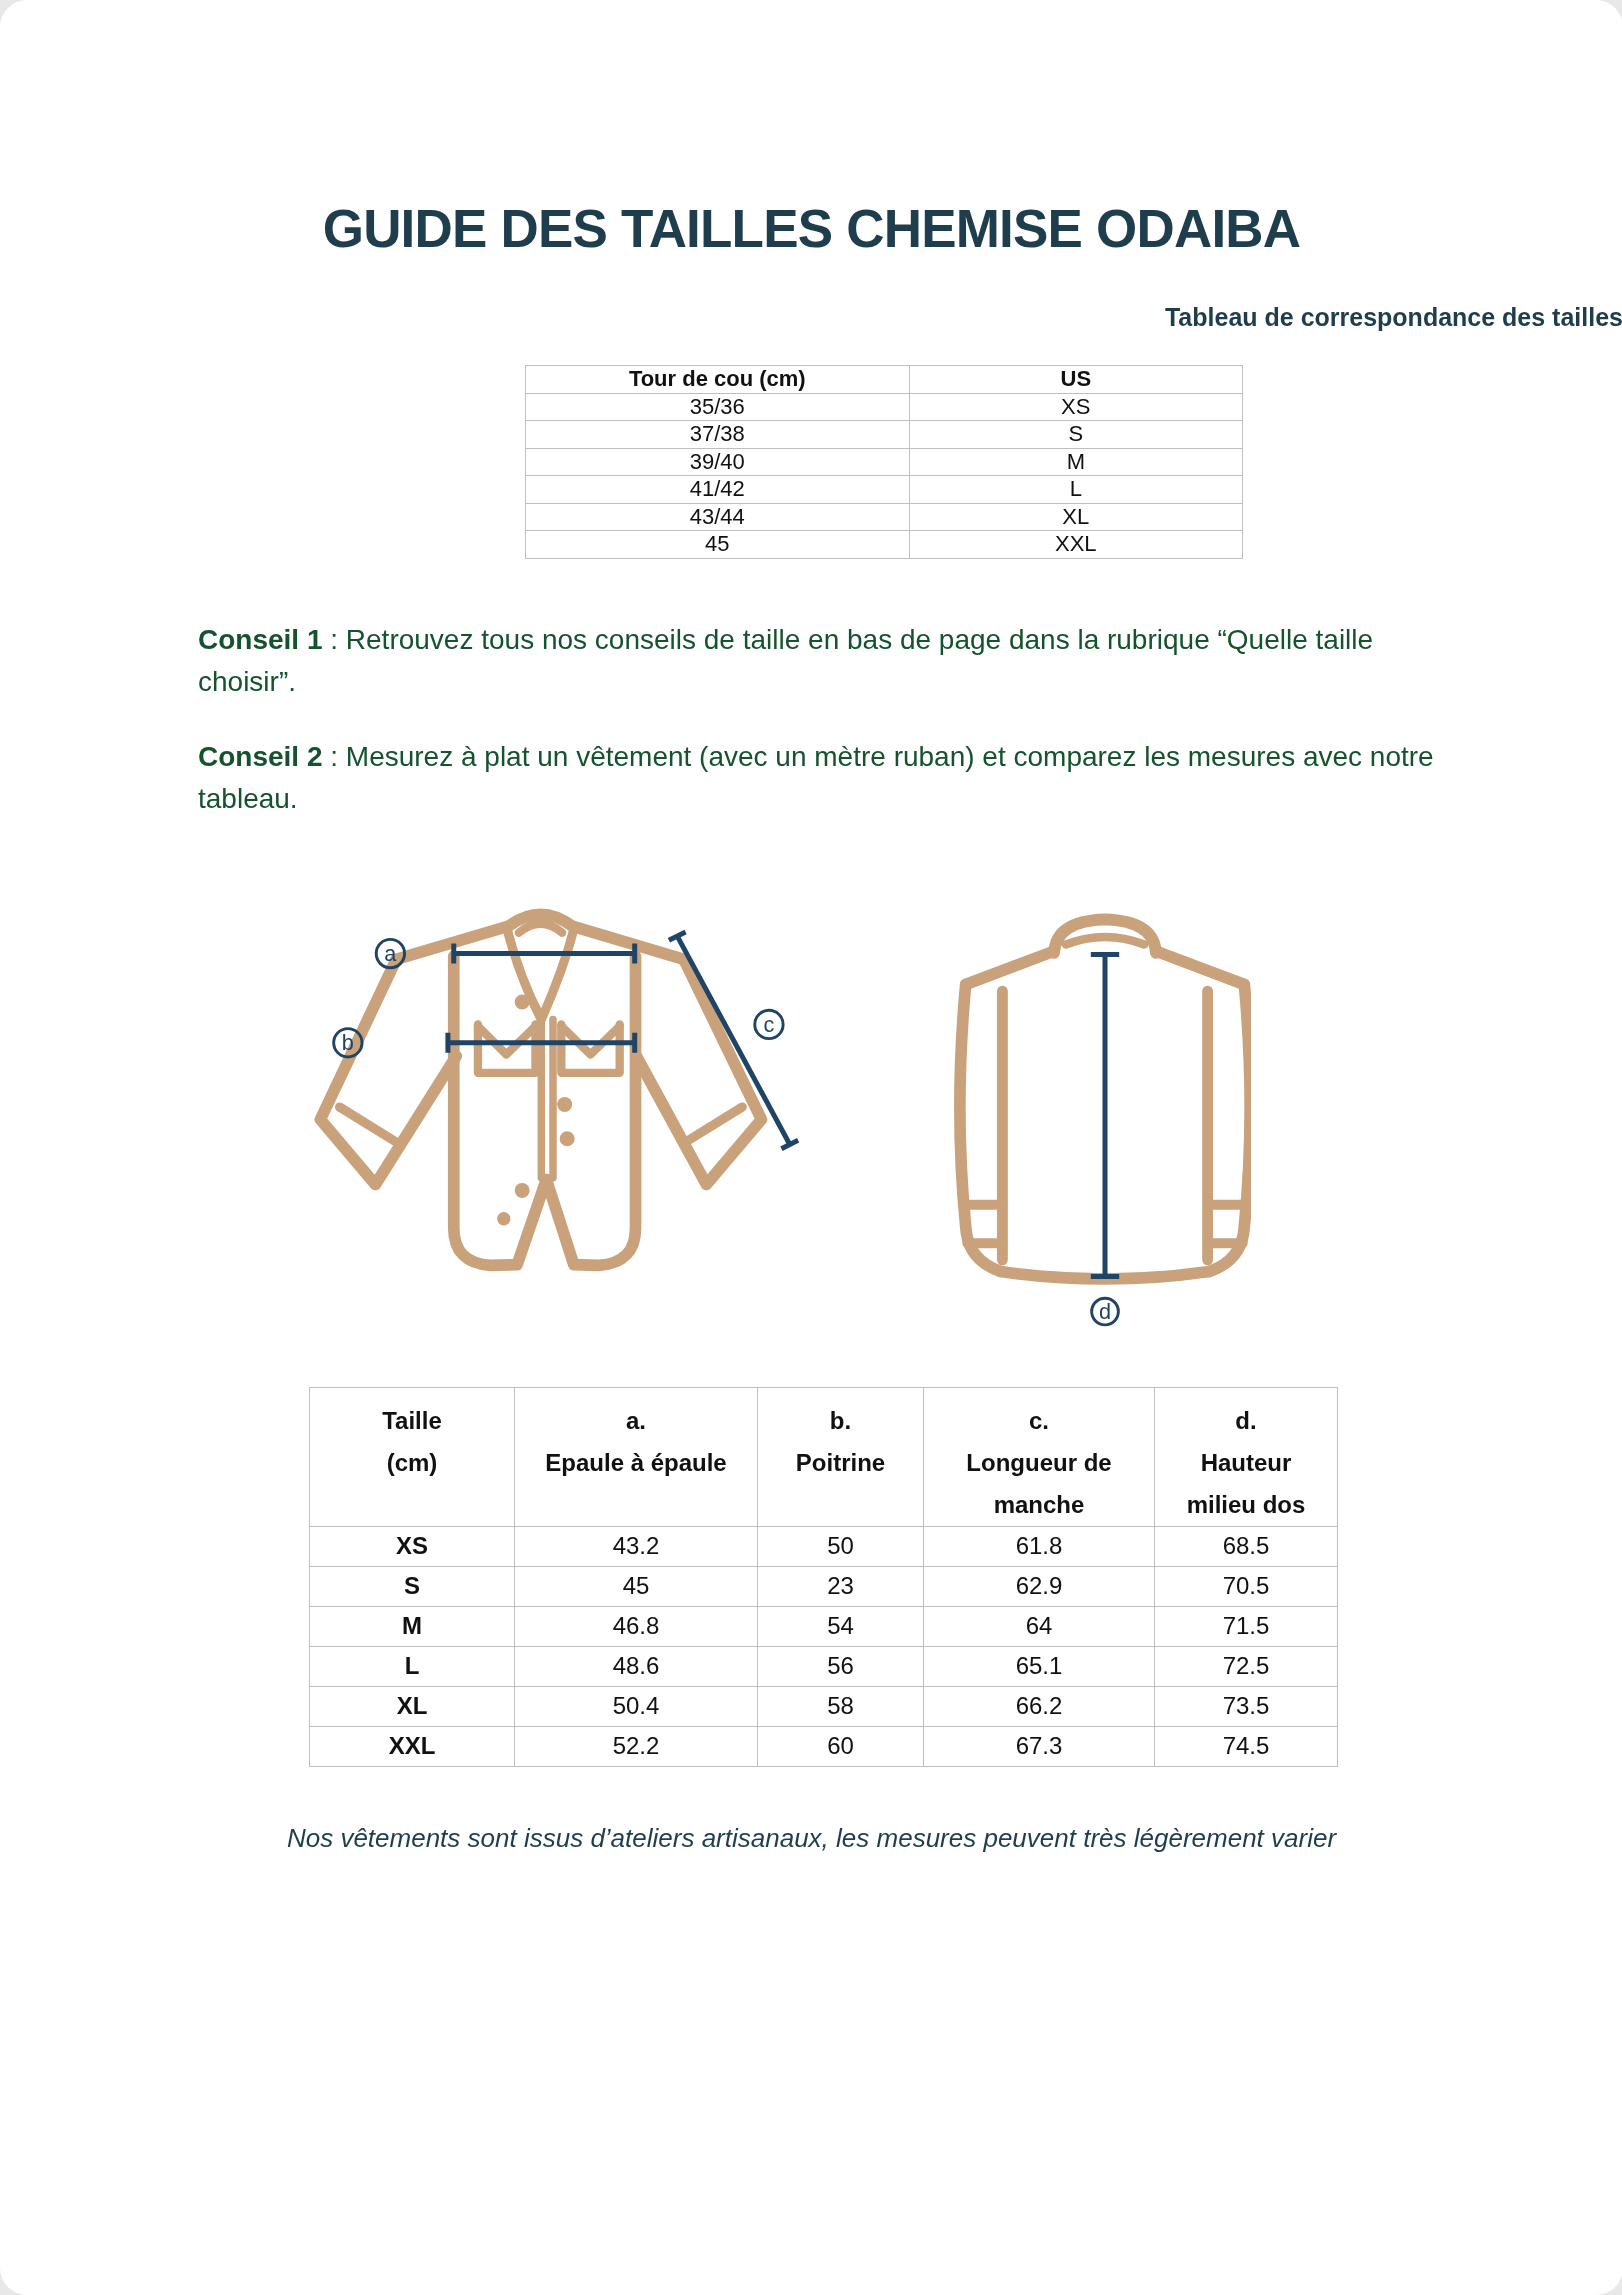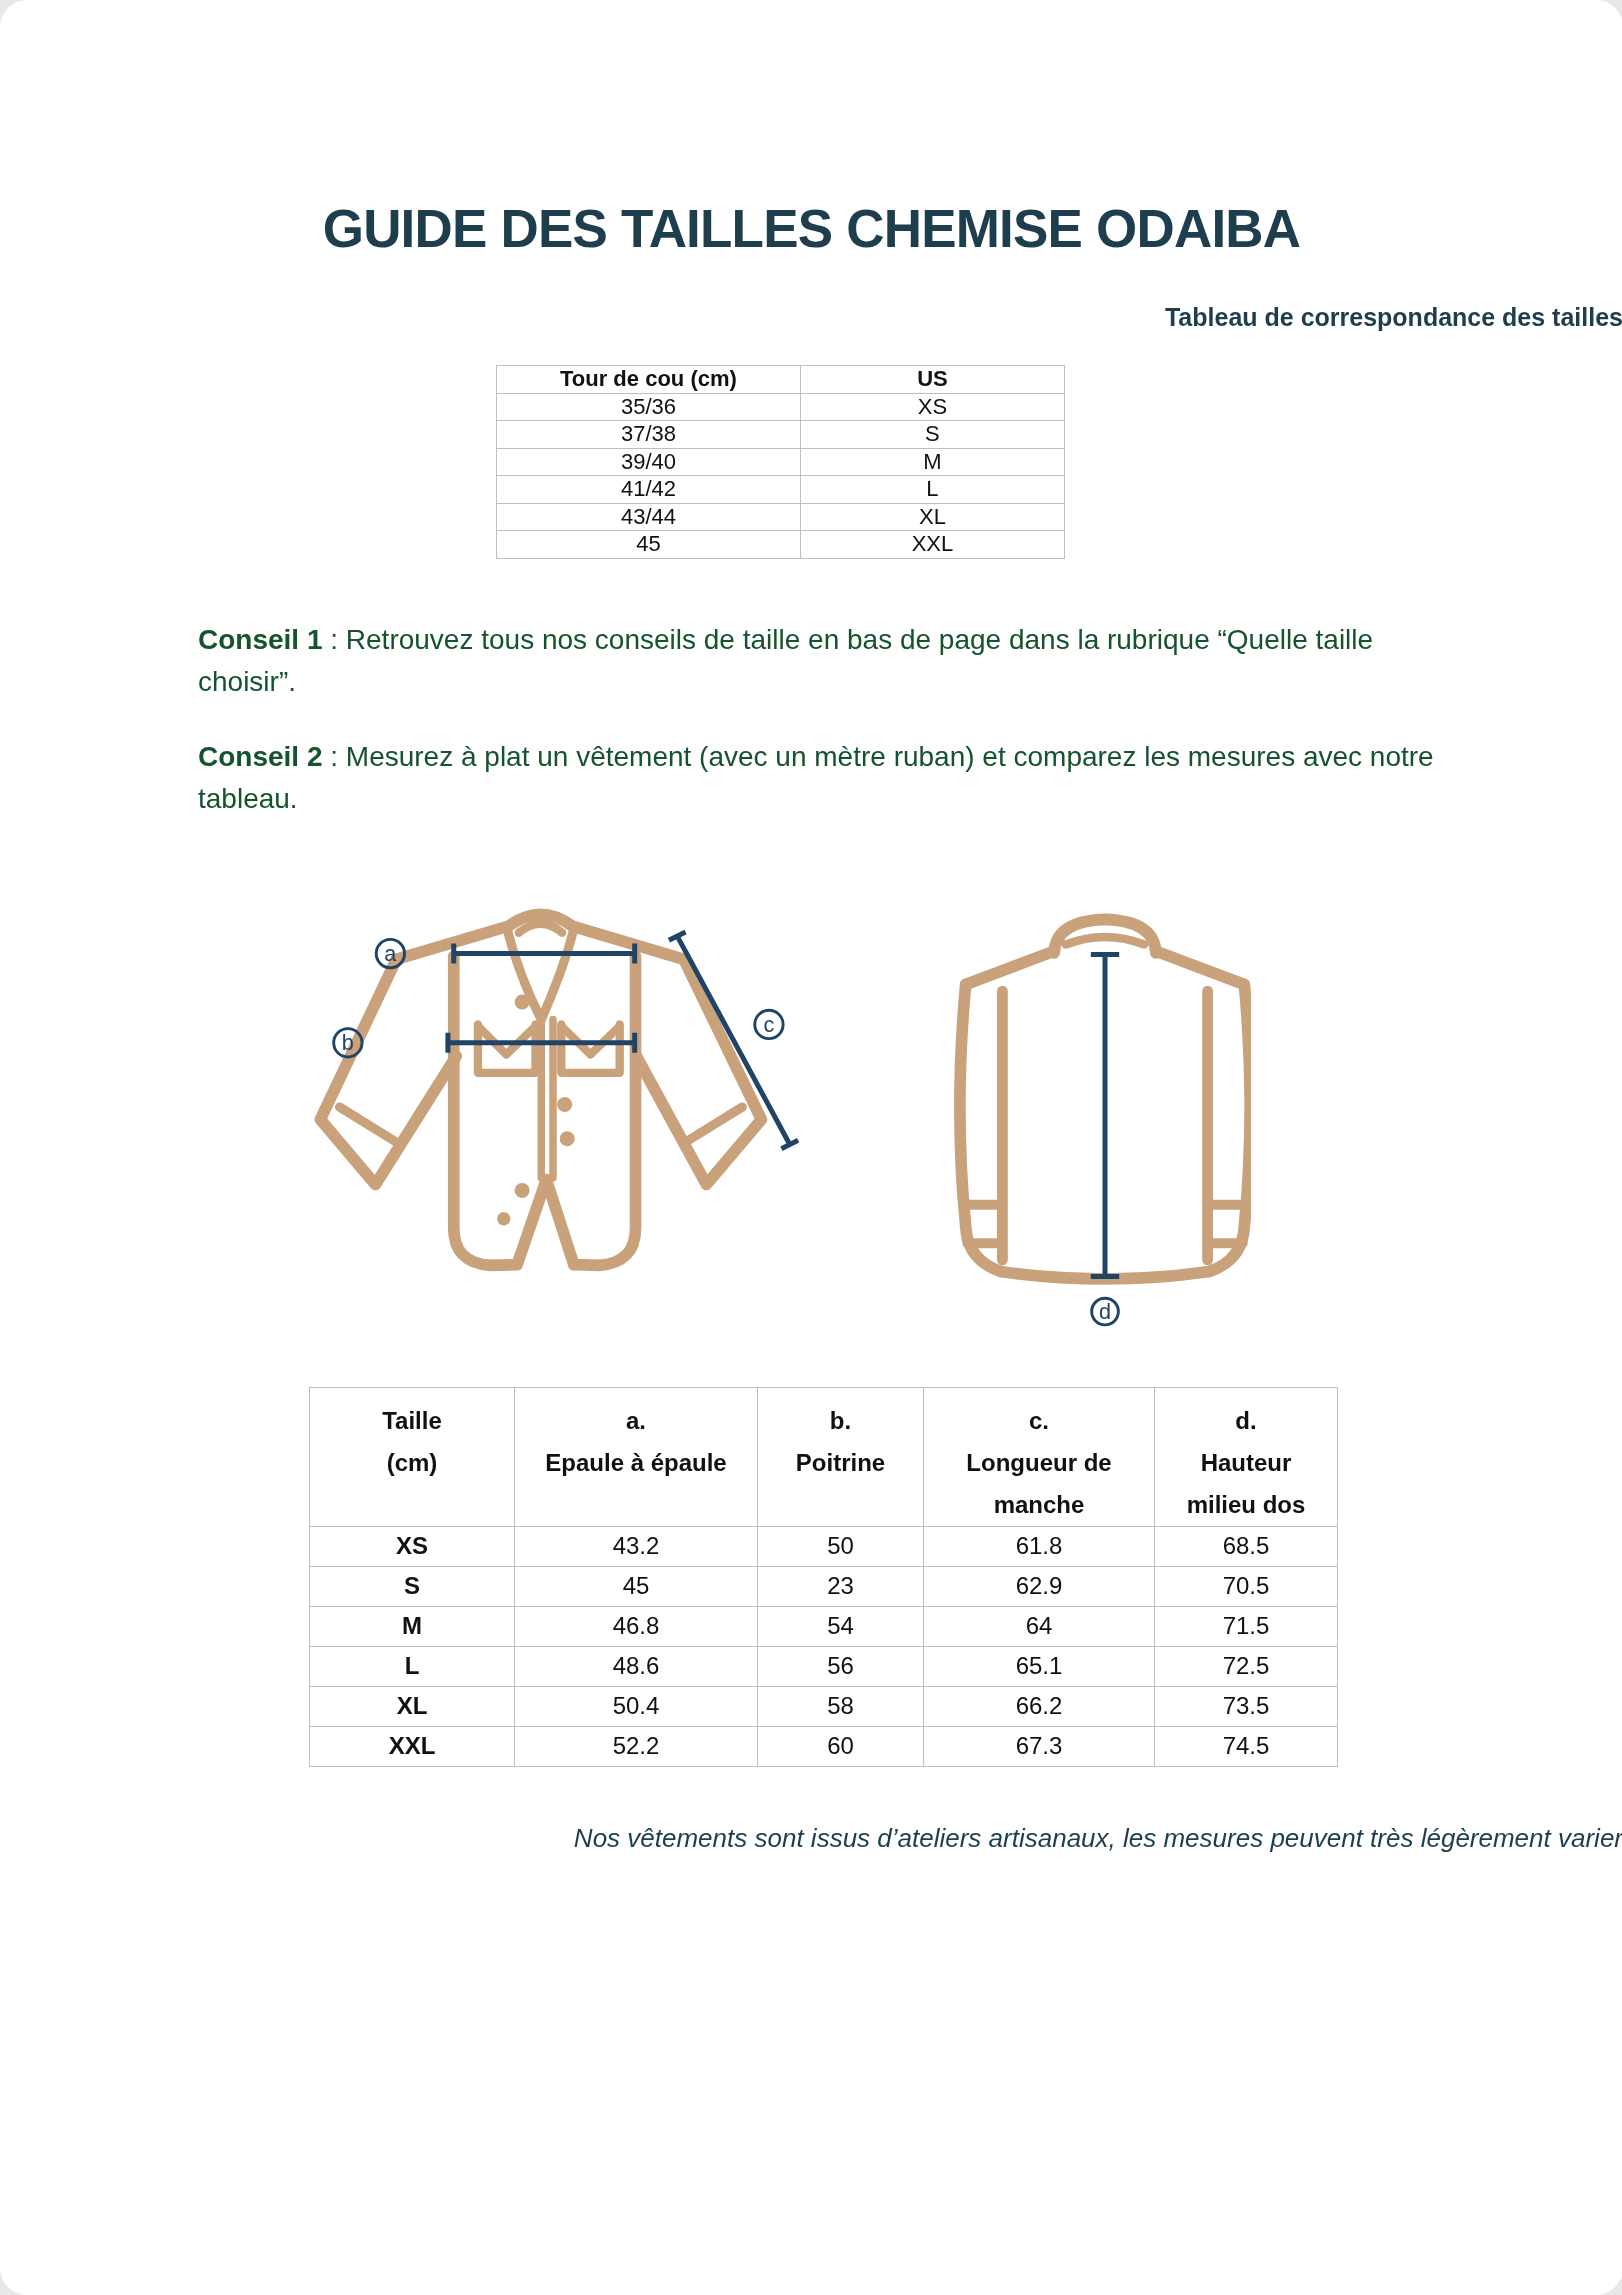--- a/index.html
+++ b/index.html
@@ -17,41 +17,41 @@
   .subtitle {
     position:absolute; top:303px; left:0; width:100%; text-align:right;
     font-size:25px; font-weight:700; color:var(--accent-color,#1e3d4d);
   }
   table { border-collapse:collapse; table-layout:fixed; }
   td, th {
     border:1.7px solid var(--table-border-color,#bfbfbf);
     text-align:center; vertical-align:middle; font-weight:400;
     color:#111; overflow:hidden;
   }
-  .t1 { position:absolute; left:496px; top:365px; width:569px; }
+  .t1 { position:absolute; left:525px; top:365px; width:718px; }
   .t1 td { height:27.5px; font-size:22px; }
   .t1 thead td { font-weight:700; }
   .t2 { position:absolute; left:309px; top:1387px; width:1029px;padding-left:8px; }
   .t2 thead td {
     height:123px; font-size:24px; font-weight:700; vertical-align:top;
     padding-top:11.7px; line-height:42px; white-space:pre-line;
   }
   .t2 tbody td { height:40px; font-size:24px; }
   .t2 tbody td.b { font-weight:700; }
   .tips { position:absolute; left:198px; top:619px; width:1247px; }
   .tips p { font-size:28px; line-height:42px; margin-bottom:33px; color:#14532d; }
   .tips strong { font-weight:700; }
   .diagram-front { position:absolute; left:292px; top:901px; }
   .diagram-back  { position:absolute; left:934px; top:901px; }
   .shirt { stroke:var(--shirt-color,#c9a27c); fill:none; stroke-linecap:round; stroke-linejoin:round; }
   .meas  { stroke:var(--measure-color,#1f4466); fill:none; stroke-linecap:butt; }
   .meas-label-circle { stroke:var(--measure-color,#1f4466); fill:none; stroke-width:3.5; }
   .meas-label-text { fill:var(--measure-color,#1f4466); font-size:26px; font-family:"Liberation Sans",sans-serif; }
   .footer-note {
-    position:absolute; top:1823px; left:0; width:100%; text-align:right;
+    position:absolute; top:1823px; left:0; width:100%; text-align:center;
     font-size:26px; font-style:italic; color:var(--accent-color,#1e3d4d);
   }
 </style>
 </head>
 <body>
 
 <div class="page">
 
   <h1 class="title">GUIDE DES TAILLES CHEMISE ODAIBA</h1>
   <h2 class="subtitle">Tableau de correspondance des tailles</h2>

